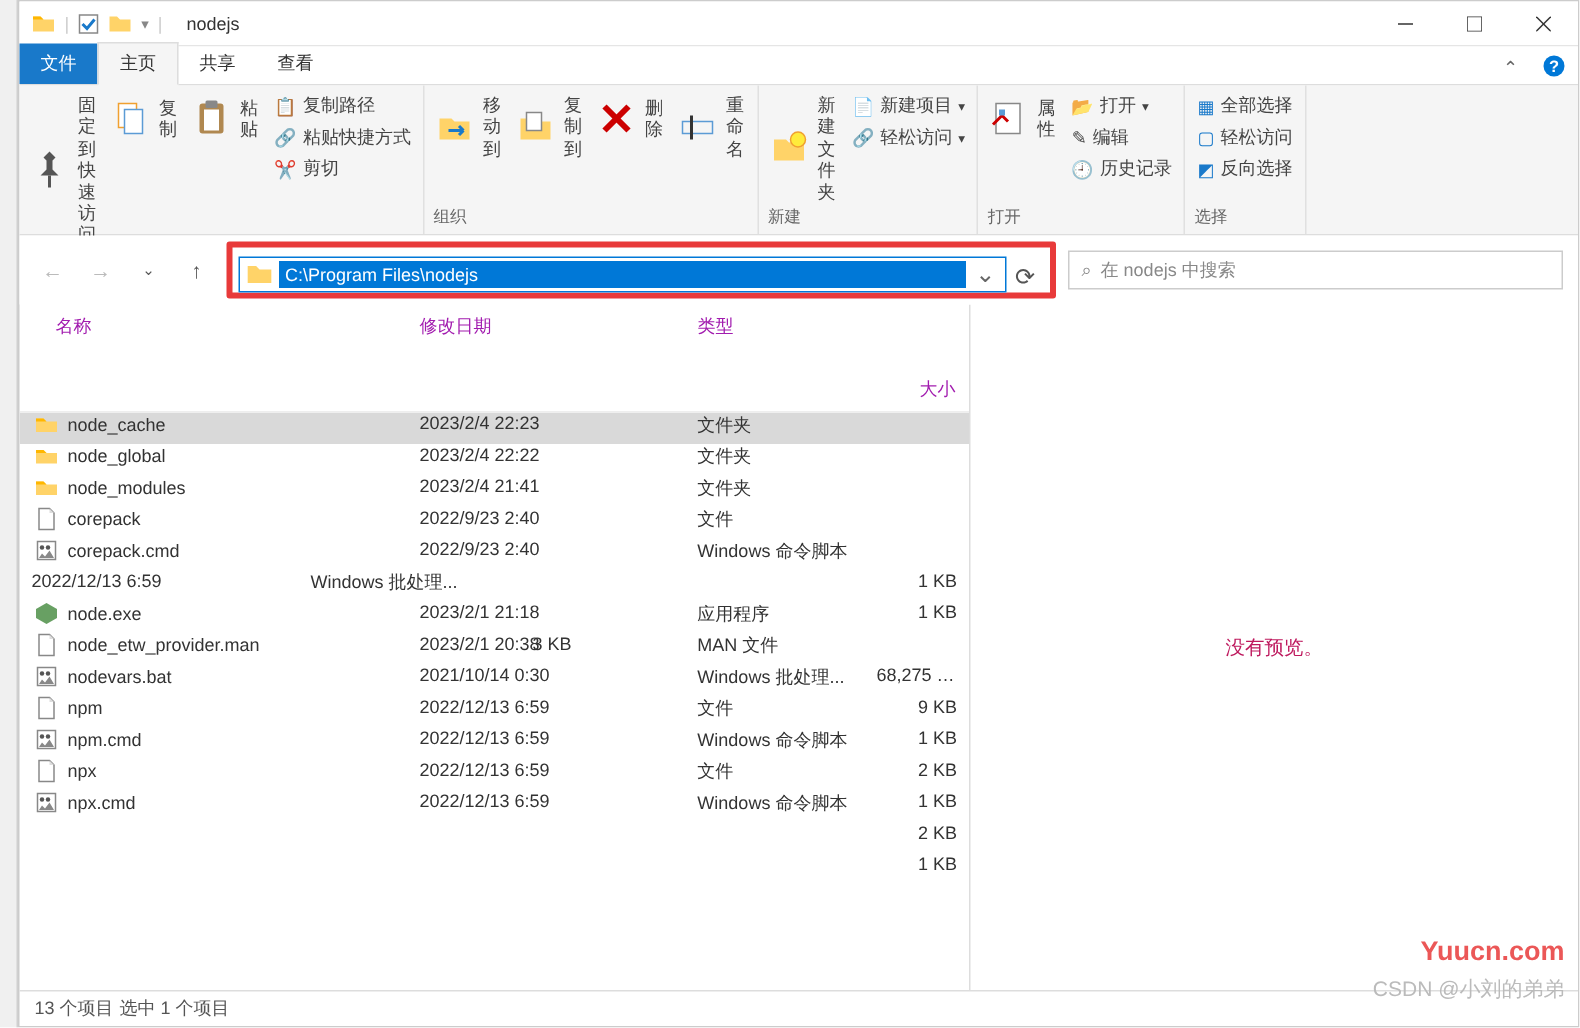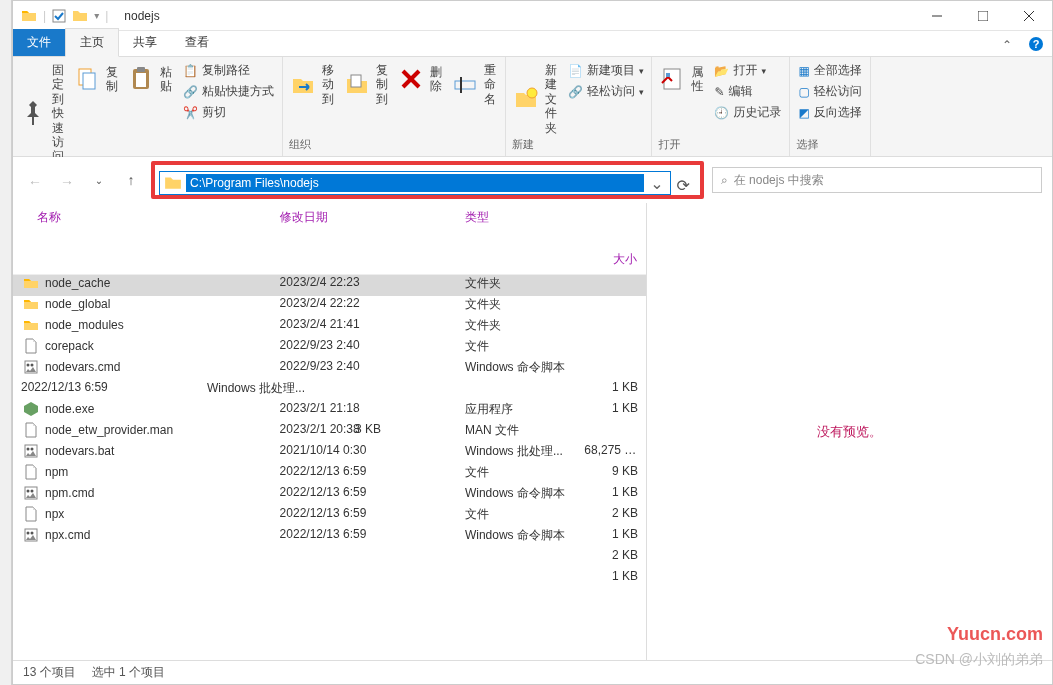--- a/index.html
+++ b/index.html
@@ -44,21 +44,21 @@
 .c-type { width: 120px; margin-left: 46px; }
 .c-size { width: 70px; text-align: right; margin-top: 42px; }
 .rows { flex: 1; overflow: auto; }
 .row { display: flex; align-items: flex-start; font-size: 12px; color: #333; height: 21px; }
 .row.selected { background: #d9d9d9; }
 .row .cell { padding: 0 8px; overflow: hidden; white-space: nowrap; text-overflow: ellipsis; }
 .row .cell.c-name { display: flex; align-items: center; gap: 6px; padding-left: 10px; }
 .row .cell.c-size { text-align: right; }
 .ficon { width: 16px; height: 16px; flex-shrink: 0; }
 .preview { width: 405px; display: flex; align-items: center; justify-content: center; font-size: 13px; color: #be185d; }
-.statusbar { height: 24px; border-top: 1px solid #ddd; display: flex; align-items: center; font-size: 12px; color: #555; padding: 0 10px; gap: 16px; }
+.statusbar { height: 24px; border-top: 1px solid #ddd; display: flex; align-items: center; font-size: 12px; color: #555; padding: 0 10px; gap: 4px; }
 .watermark { position: absolute; right: 10px; bottom: 40px; color: #e83a3a; font-size: 18px; font-weight: bold; opacity: 0.85; }
 .watermark2 { position: absolute; right: 10px; bottom: 16px; color: #bbb; font-size: 14px; }
 svg { display: block; }
 </style>
 </head>
 <body>
 
 <div class="left-strip"></div>
 
 <div class="window">
@@ -384,21 +384,21 @@
           <div class="row">
             <div class="cell c-name">
               <span>
                 <svg class="ficon" viewBox="0 0 16 16">
                   <rect x="2" y="2" width="12" height="12" fill="#fff" stroke="#888"></rect>
                   <circle cx="5" cy="6" r="1.5" fill="#555"></circle>
                   <circle cx="9" cy="6" r="1.5" fill="#555"></circle>
                   <path d="m3 13 2-3 2 2 3-4 3 5z" fill="#888"></path>
                 </svg>
               </span>
-              <span>nodevars.cmd</span>
+              <span>corepack.cmd</span>
             </div>
             <div class="cell c-date">2022/9/23 2:40</div>
             <div class="cell c-type">Windows 命令脚本</div>
             <div class="cell c-size">1 KB</div>
           </div>
           <div class="row">
             <div class="cell c-date">2022/12/13 6:59</div>
             <div class="cell c-type">Windows 批处理...</div>
             <div class="cell c-size">3 KB</div>
           </div>

